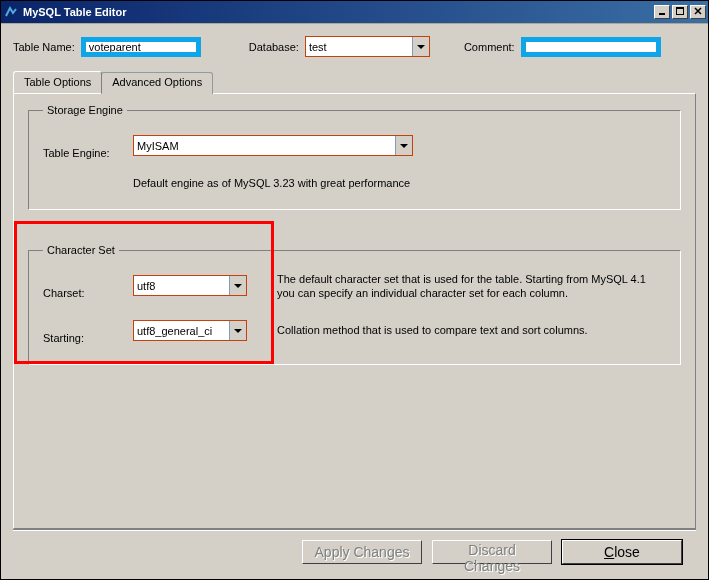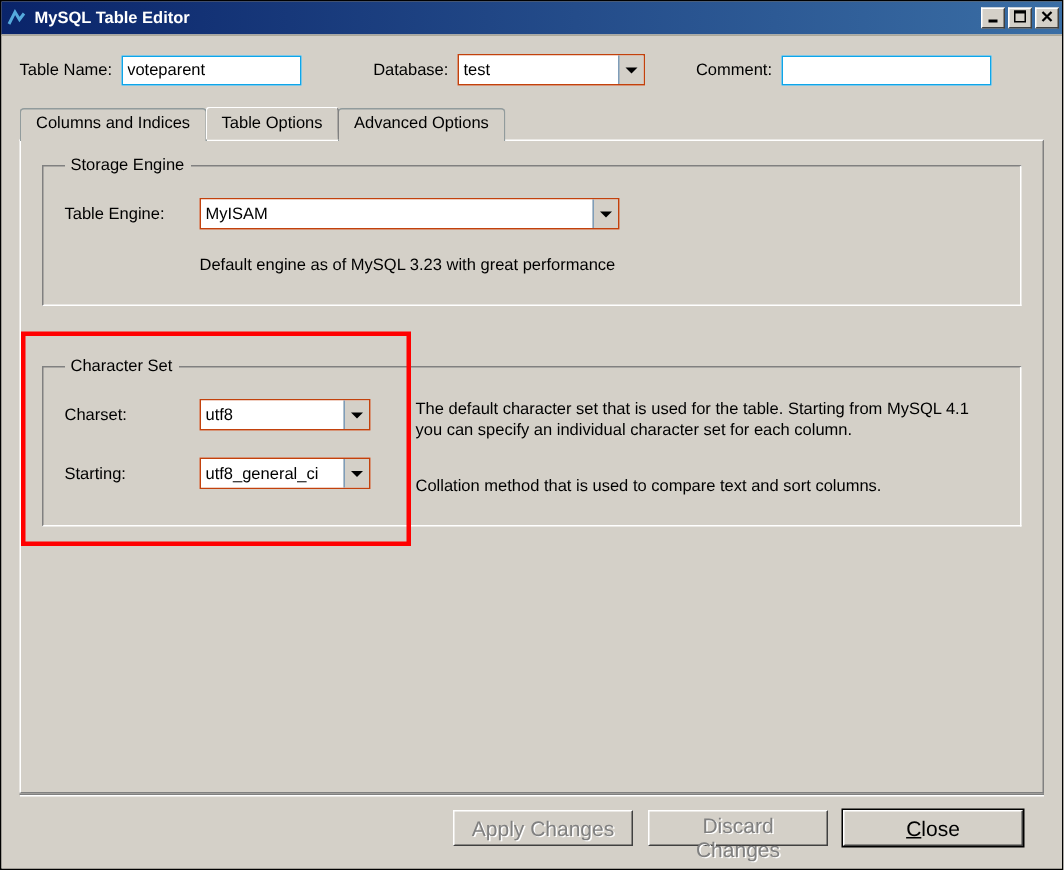--- a/index.html
+++ b/index.html
@@ -69,21 +69,21 @@
 .form-row {
   display: flex;
   align-items: center;
   gap: 6px;
   margin-bottom: 14px;
 }
 .form-row label { white-space: nowrap; }
 .textbox {
   height: 20px;
   background: #fff;
-  border: 1px solid #0ea5e9;
+  border: 5px solid #0ea5e9;
   padding: 2px 3px;
   font-family: inherit;
   font-size: 11px;
 }
 .tabs {
   display: flex;
   position: relative;
   z-index: 2;
 }
 .tab {
@@ -127,21 +127,21 @@
   padding: 0 4px;
   font-size: 11px;
   color: #000;
 }
 .fs-row {
   display: flex;
   align-items: center;
   gap: 10px;
   margin-bottom: 18px;
 }
-.fs-label { width: 80px; }
+.fs-label { width: 80px; margin-top: 15px; }
 .combo {
   display: inline-flex;
   align-items: center;
   height: 21px;
   background: #fff;
   border: 1px solid #c2410c;
   position: relative;
 }
 .combo input {
   border: none;
@@ -257,21 +257,20 @@
         <div class="combo-btn">
             <div class="arrow-down"></div>
           </div>
       </div>
       <div style="width:22px"></div>
       <label>Comment:</label>
       <input class="textbox" style="width: 140px;" value="">
     </div>
 
     <div class="tabs">
-      <div class="tab">Columns and Indices</div>
       <div class="tab active">Table Options</div>
       <div class="tab">Advanced Options</div>
     </div>
 
     <div class="tab-panel">
       <fieldset>
         <legend>Storage Engine</legend>
         <div class="fs-row">
           <span class="fs-label">Table Engine:</span>
           <div class="combo" style="width:280px">

